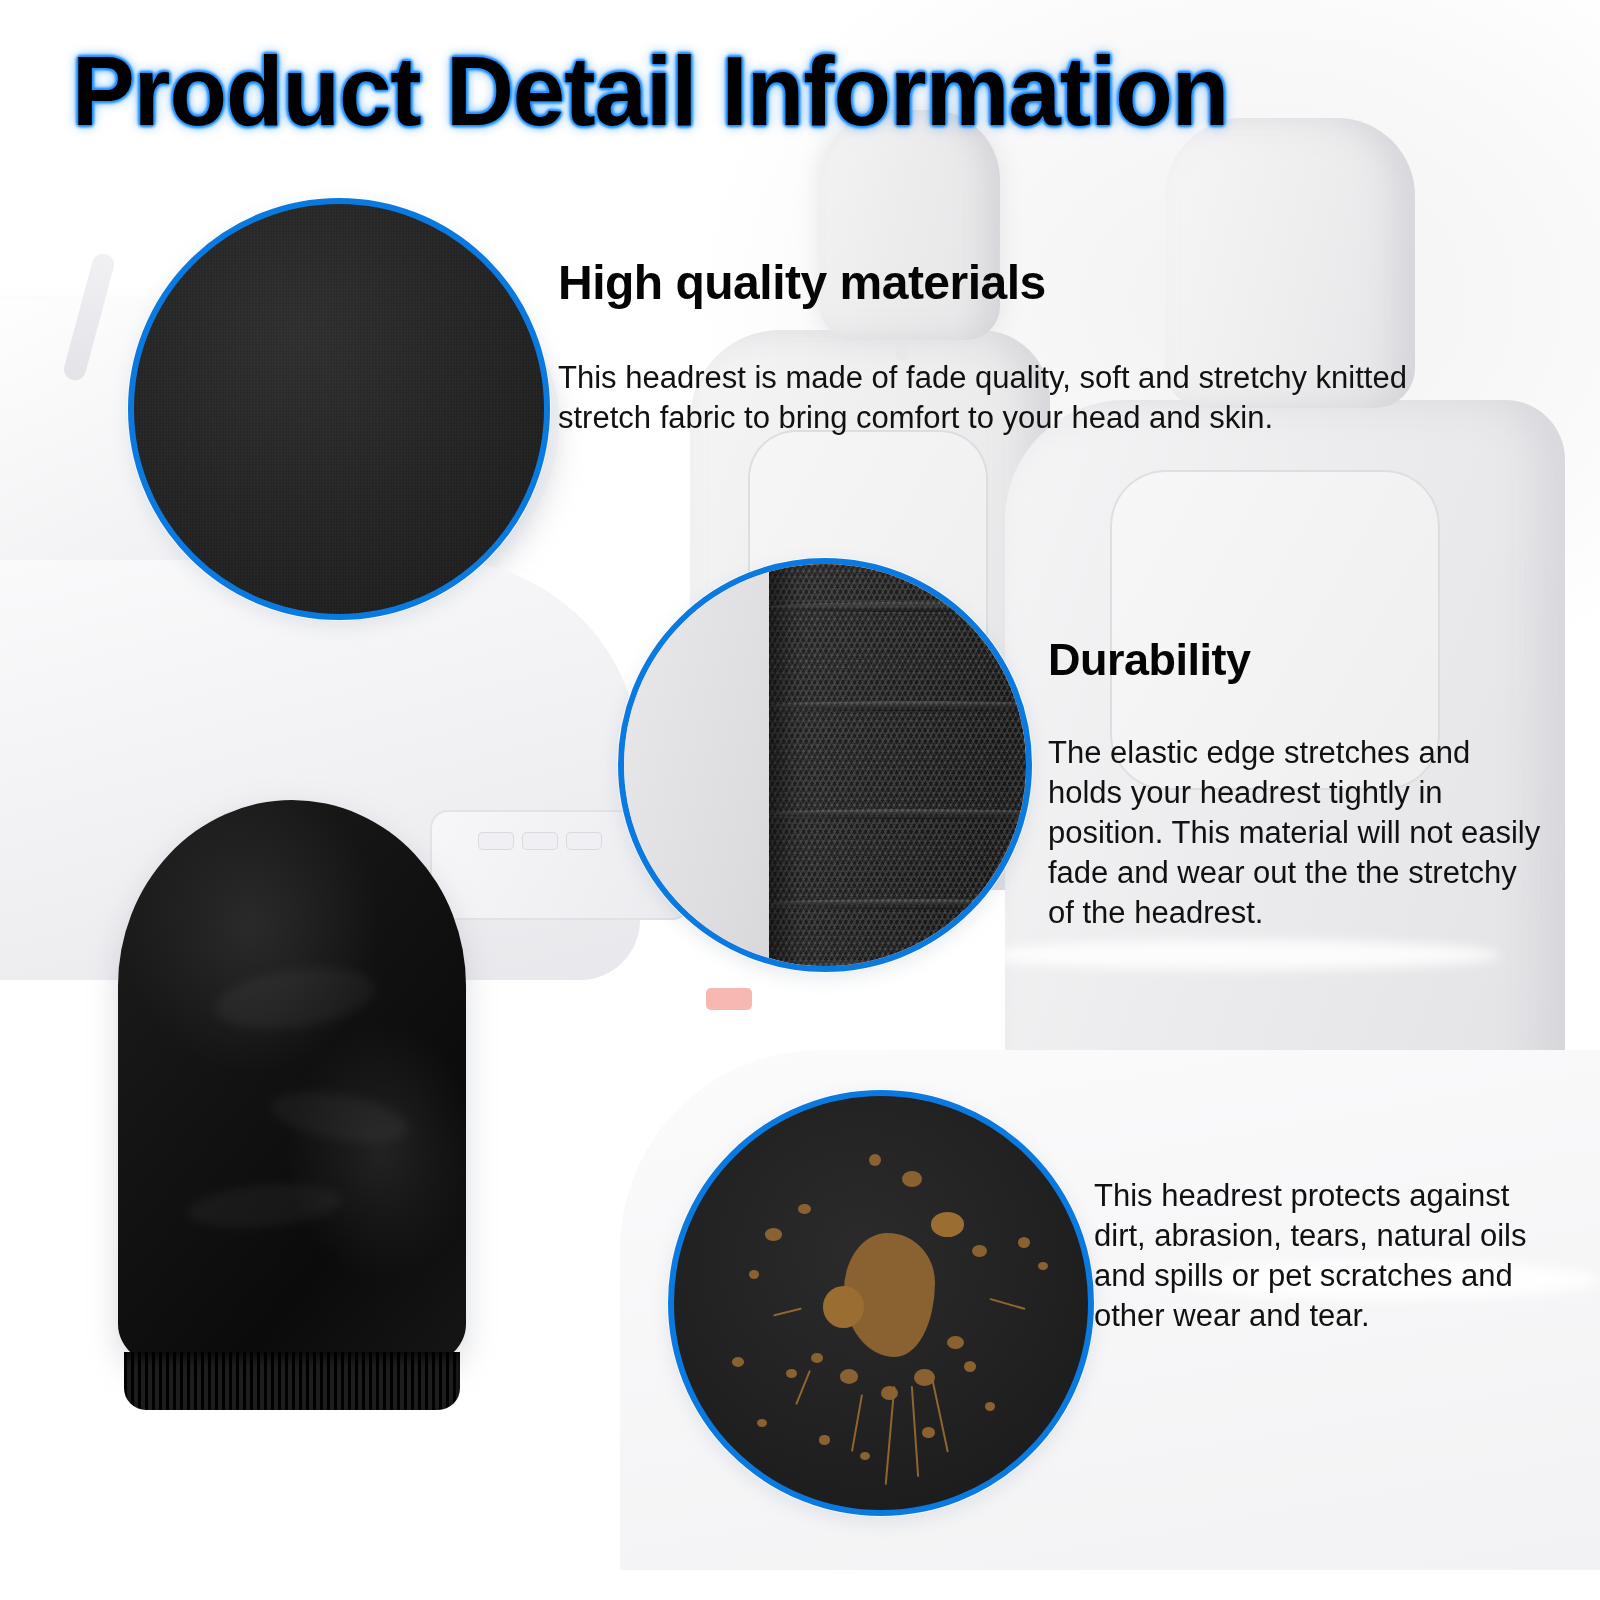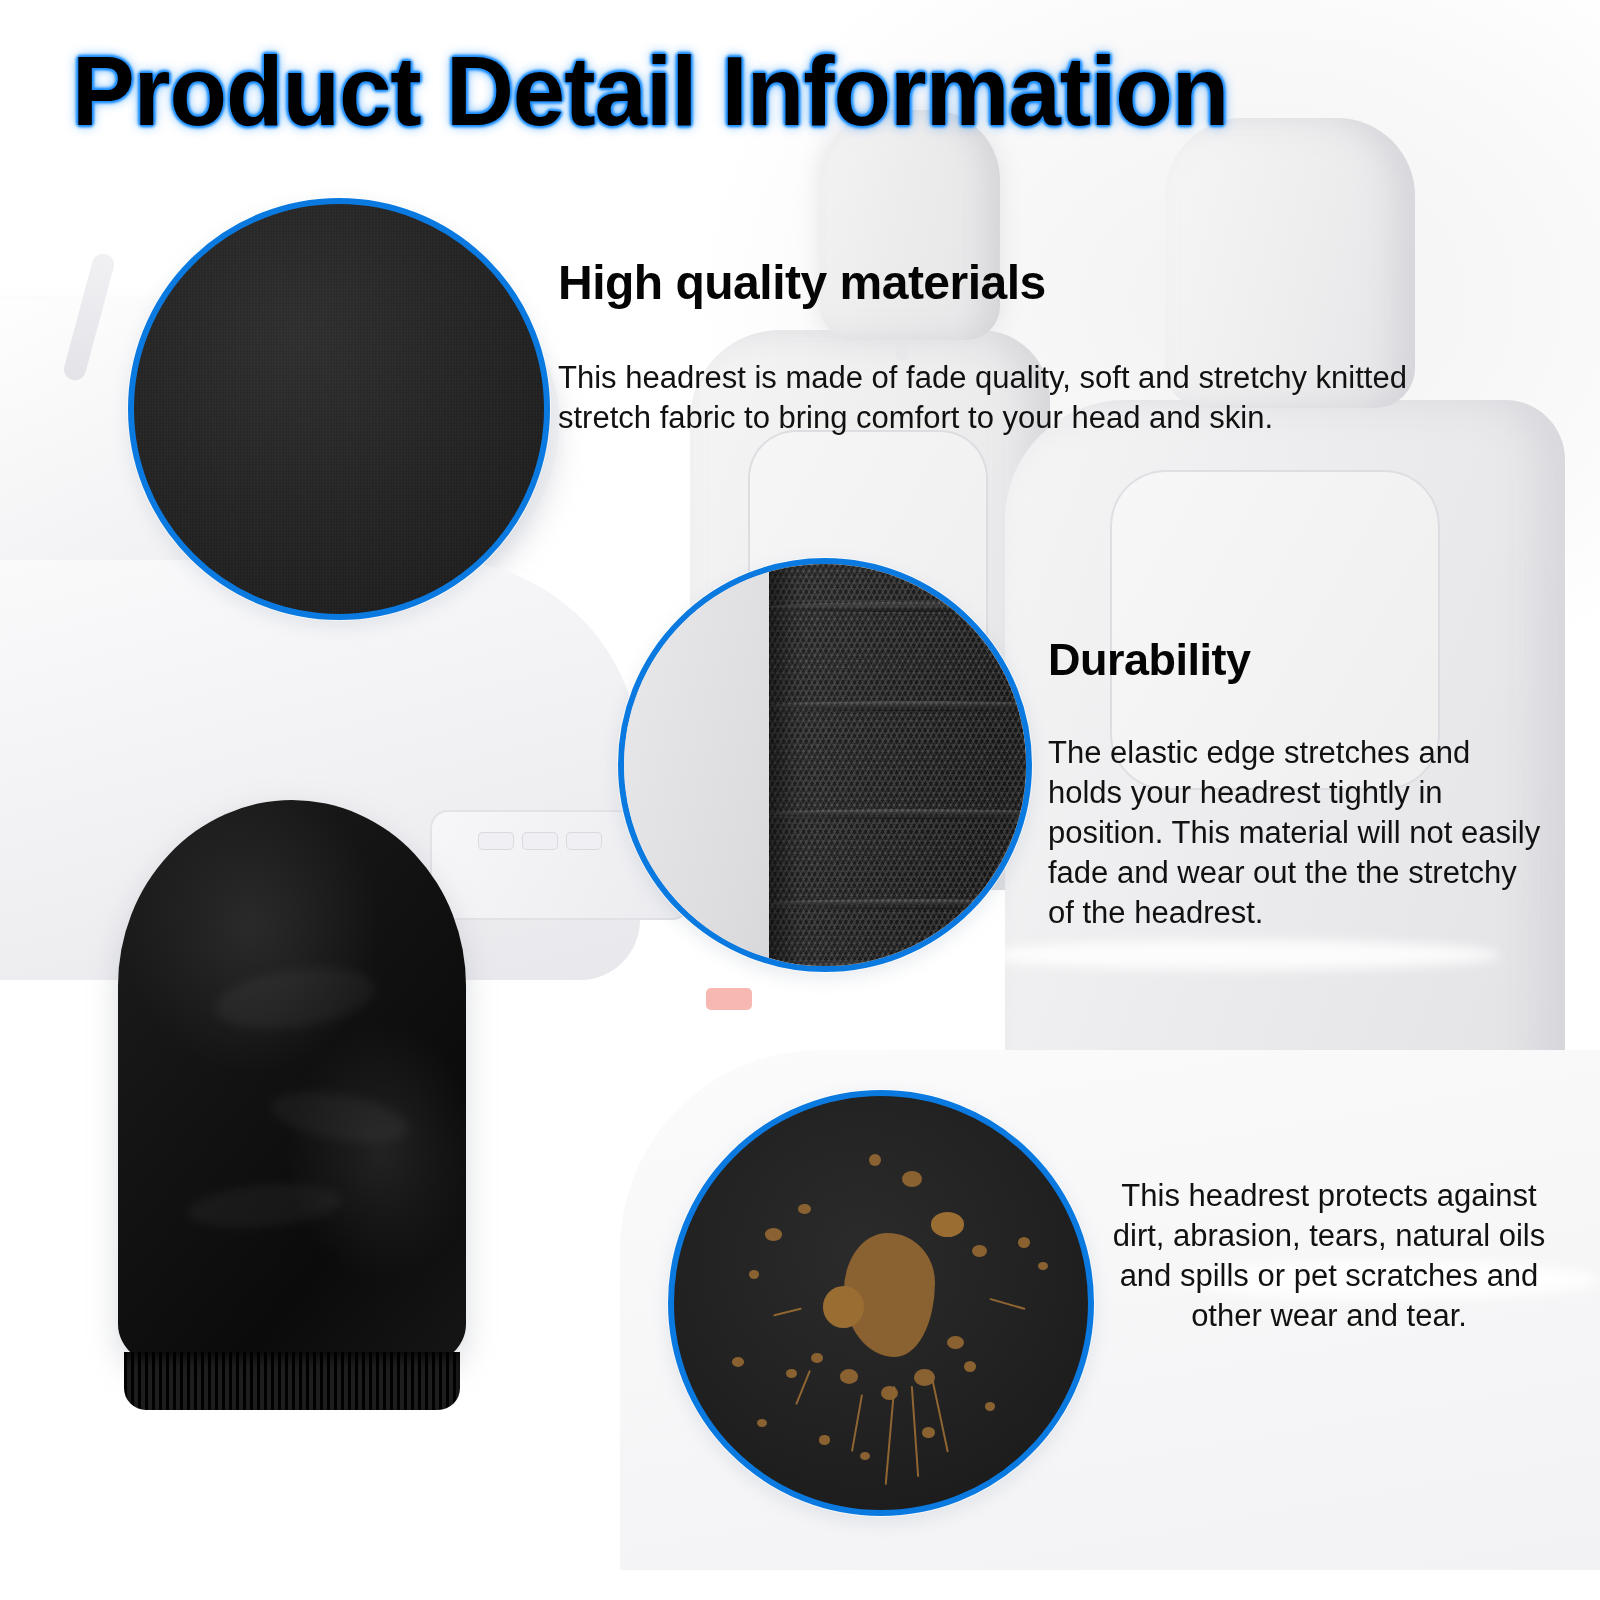--- a/index.html
+++ b/index.html
@@ -125,21 +125,21 @@
   .feat{position:absolute;}
   .feat h2{margin:0;font-size:45px;line-height:1.05;font-weight:bold;color:#050505;
      letter-spacing:-.5px;white-space:nowrap;}
   .feat p{margin:0;font-size:31px;line-height:40px;color:#111;font-weight:normal;}
   .f1{left:558px;top:258px;width:900px;}
   .f1 h2{font-size:48px;}
   .f1 p{margin-top:50px;}
   .f2{left:1048px;top:608px;width:500px;margin-top:28px;}
   .f2 p{margin-top:50px;}
   .f3{left:1094px;top:1128px;width:470px;}
-  .f3 p{margin-top:48px;text-align:center;}
+  .f3 p{margin-top:48px;}
 </style>
 </head>
 <body>
 
 <div id="stage">
 
   <div class="bg-layer">
     <div class="bg-base"></div>
     <div class="dash-a"></div>
     <div class="dash-b"></div>

